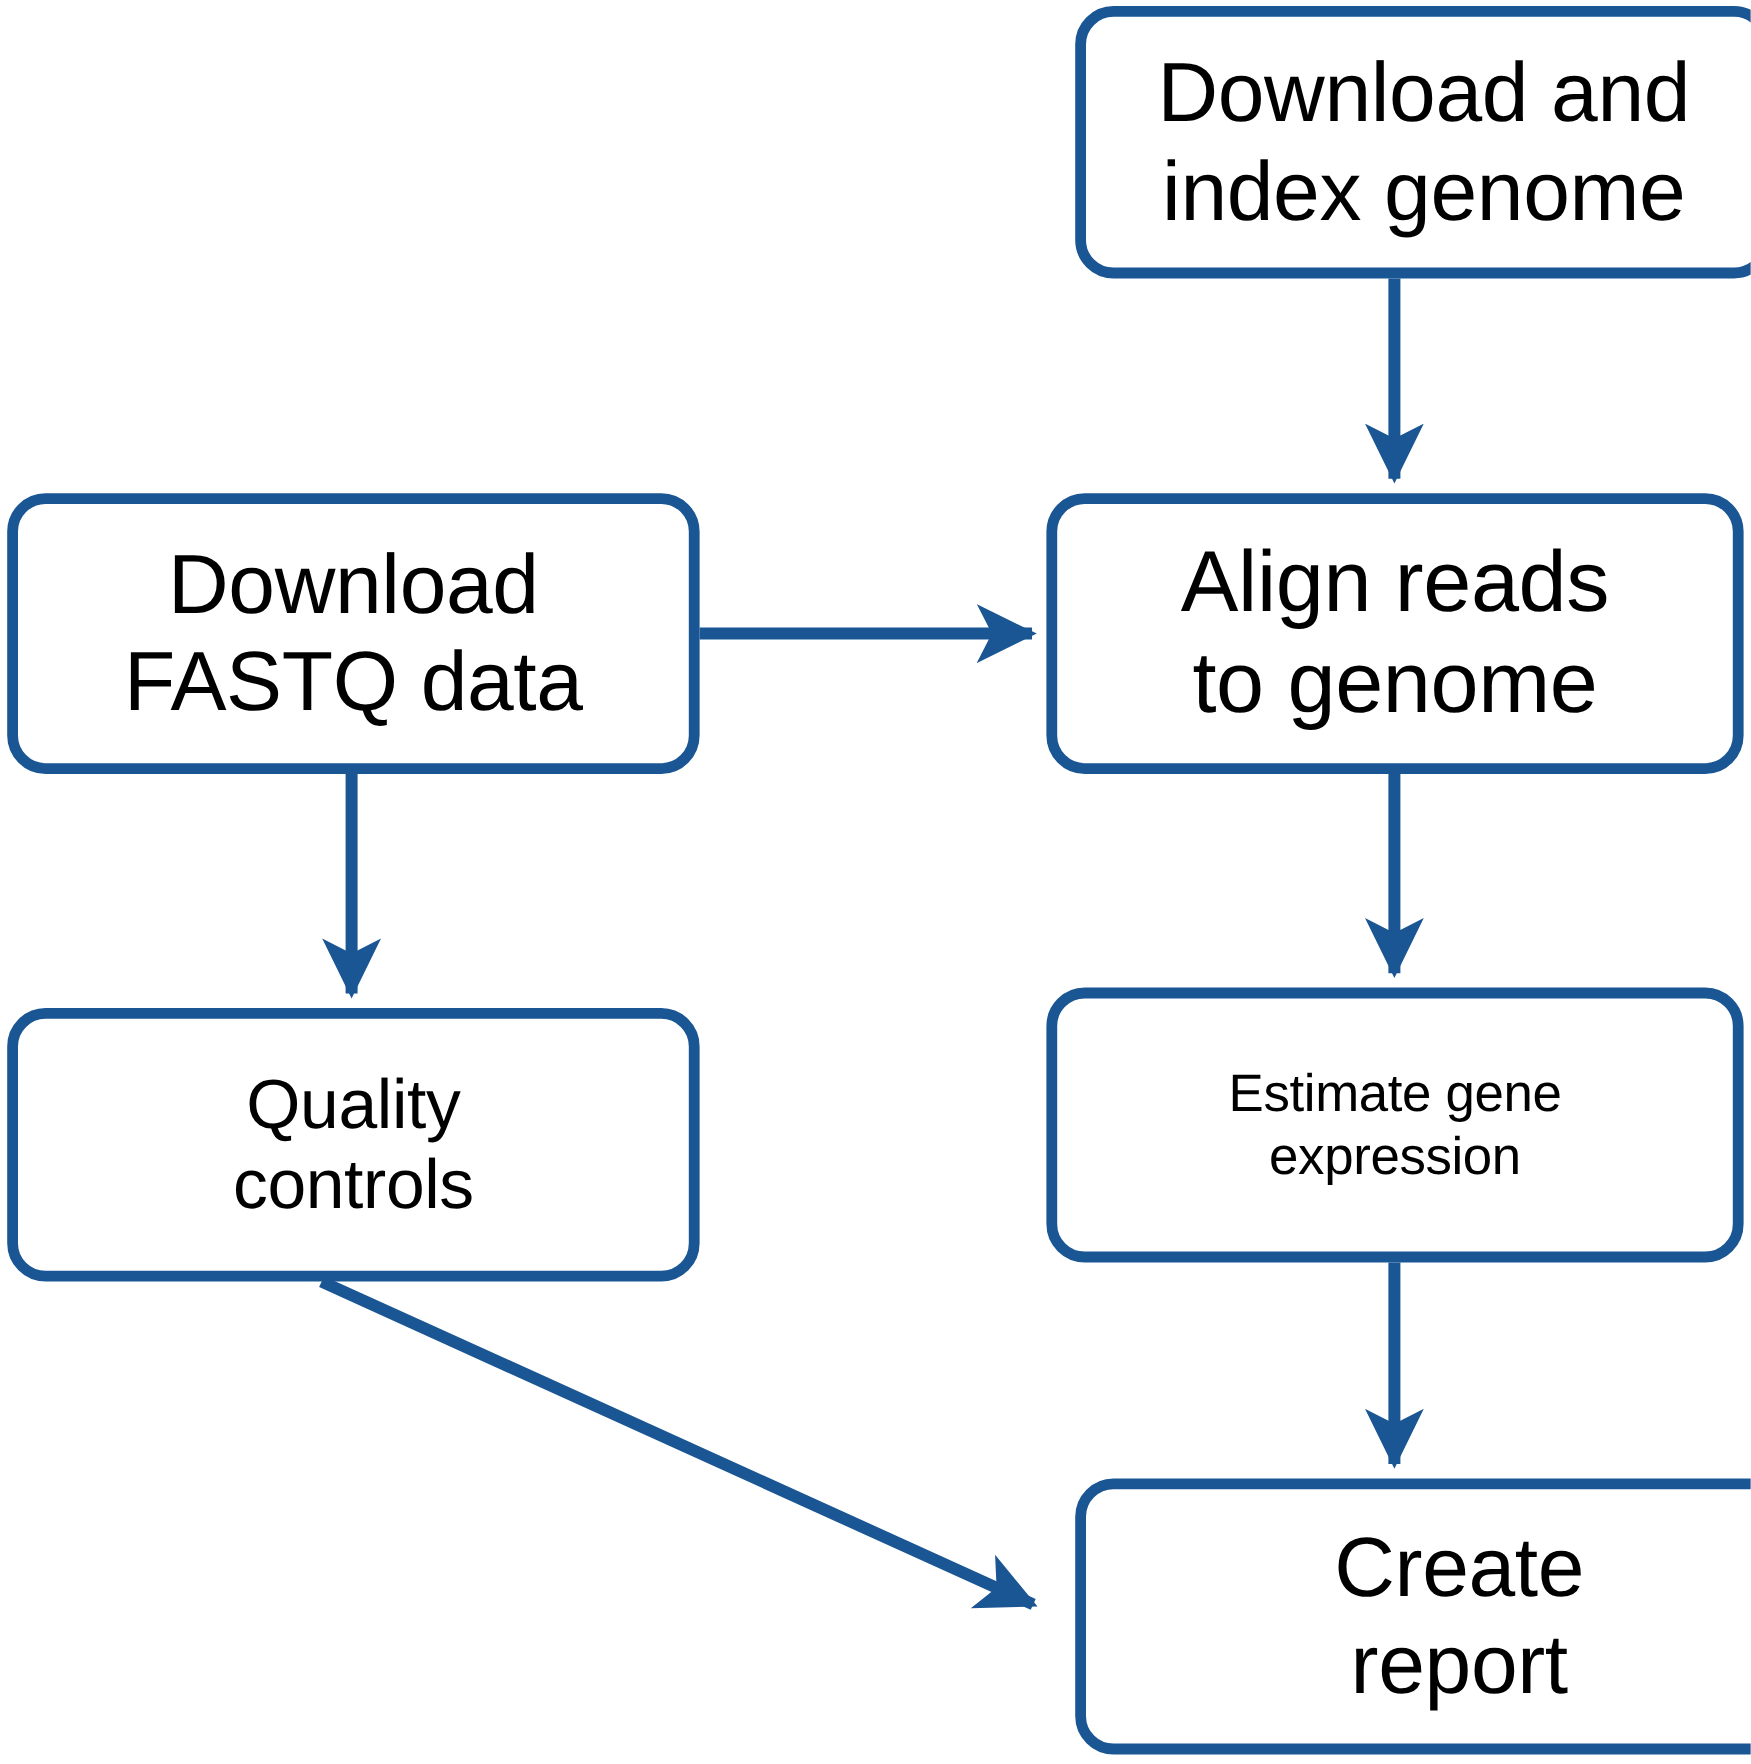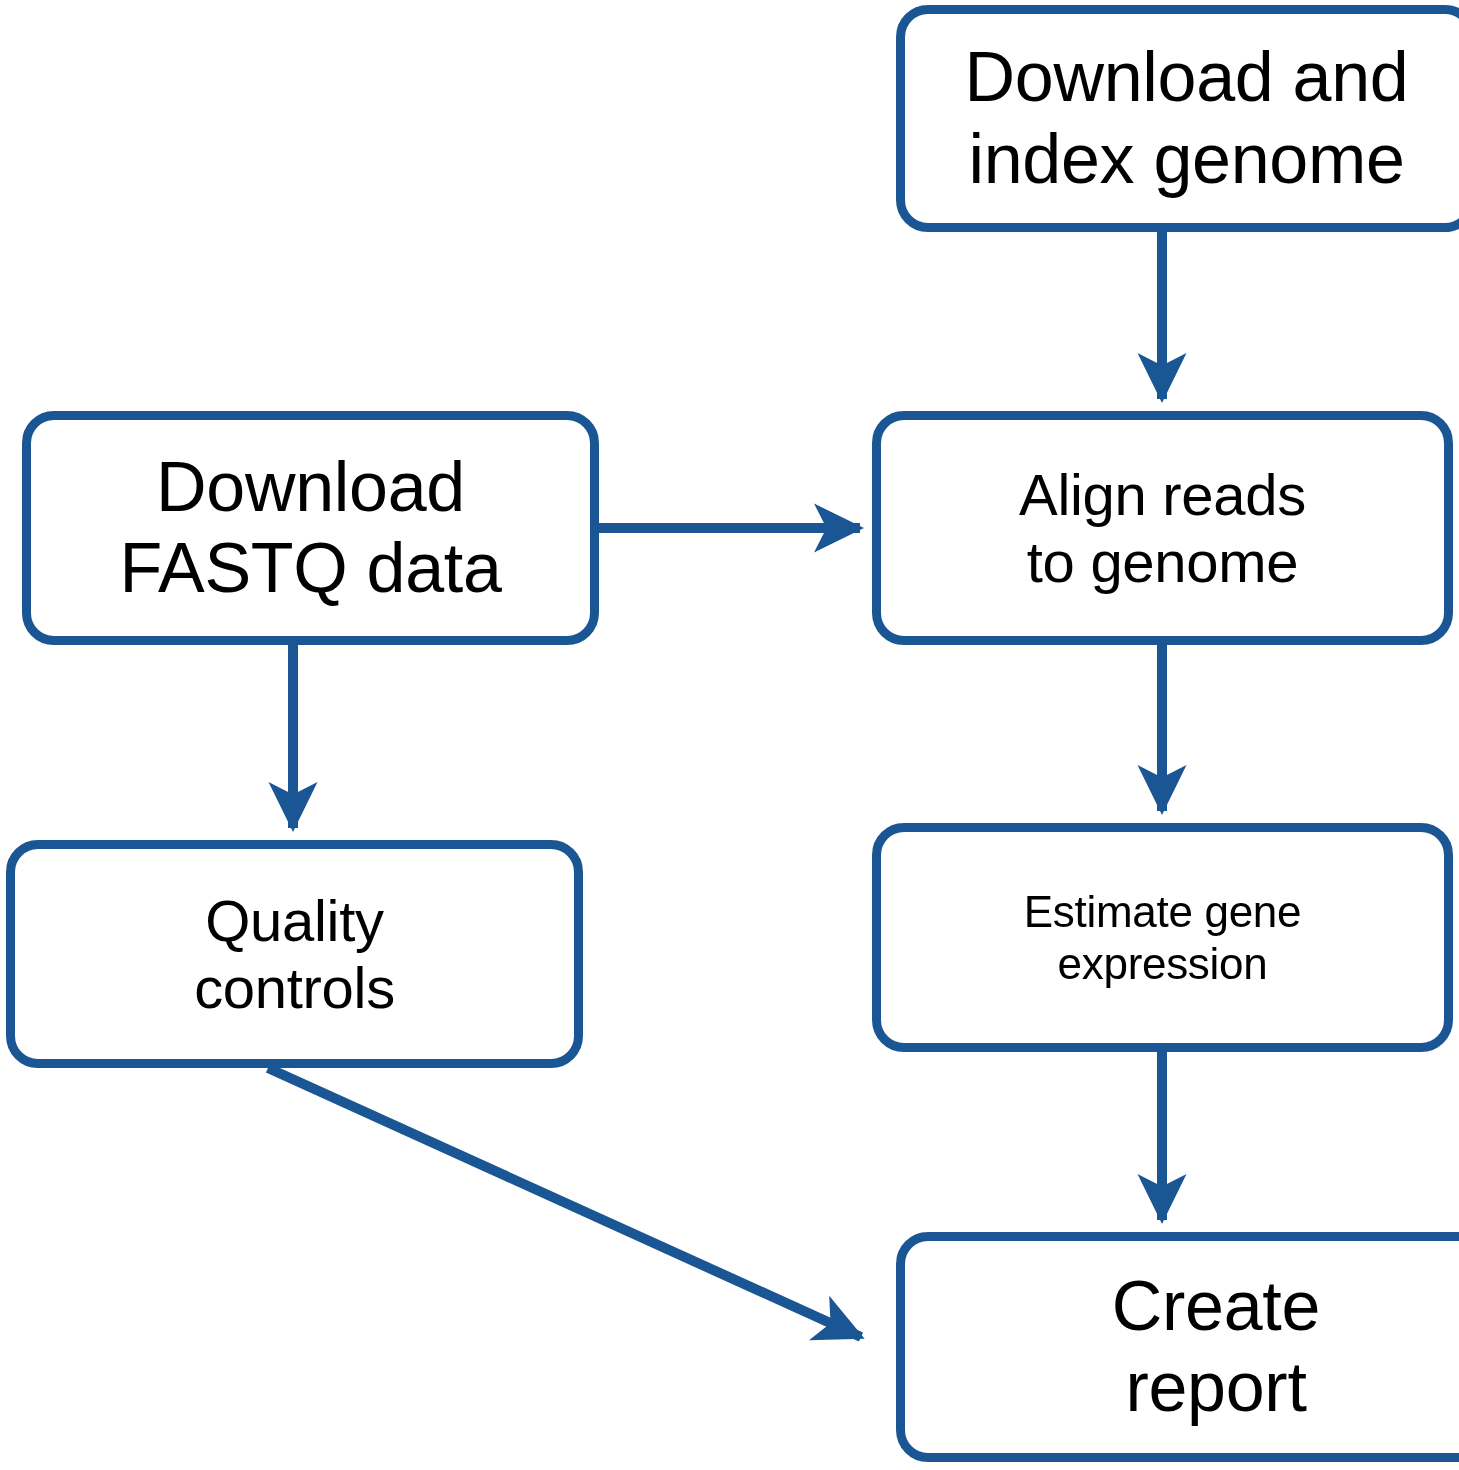--- a/index.html
+++ b/index.html
@@ -70,27 +70,27 @@
     <line x1="1162" y1="1052" x2="1162" y2="1220" stroke="#1a5693" stroke-width="10" marker-end="url(#arrowhead)"></line>
 
     <line x1="268" y1="1068" x2="861" y2="1337" stroke="#1a5693" stroke-width="10" marker-end="url(#arrowhead)"></line>
   </svg>
 
   <div class="node-box" style="left:896px; top:5px; width:581px; height:227px;">
     <span class="node-label" style="font-size:70px;">Download and
 index genome</span>
   </div>
 
-  <div class="node-box" style="left:22px; top:411px; width:577px; height:234px;">
+  <div class="node-box" style="left:6px; top:411px; width:577px; height:234px;">
     <span class="node-label" style="font-size:70px;">Download
 FASTQ data</span>
   </div>
 
   <div class="node-box" style="left:872px; top:411px; width:581px; height:234px;">
-    <span class="node-label" style="font-size:58px;">Align reads
+    <span class="node-label" style="font-size:72px;">Align reads
 to genome</span>
   </div>
 
   <div class="node-box" style="left:6px; top:840px; width:577px; height:228px;">
     <span class="node-label" style="font-size:58px;">Quality
 controls</span>
   </div>
 
   <div class="node-box" style="left:872px; top:823px; width:581px; height:229px;">
     <span class="node-label" style="font-size:44px;">Estimate gene

